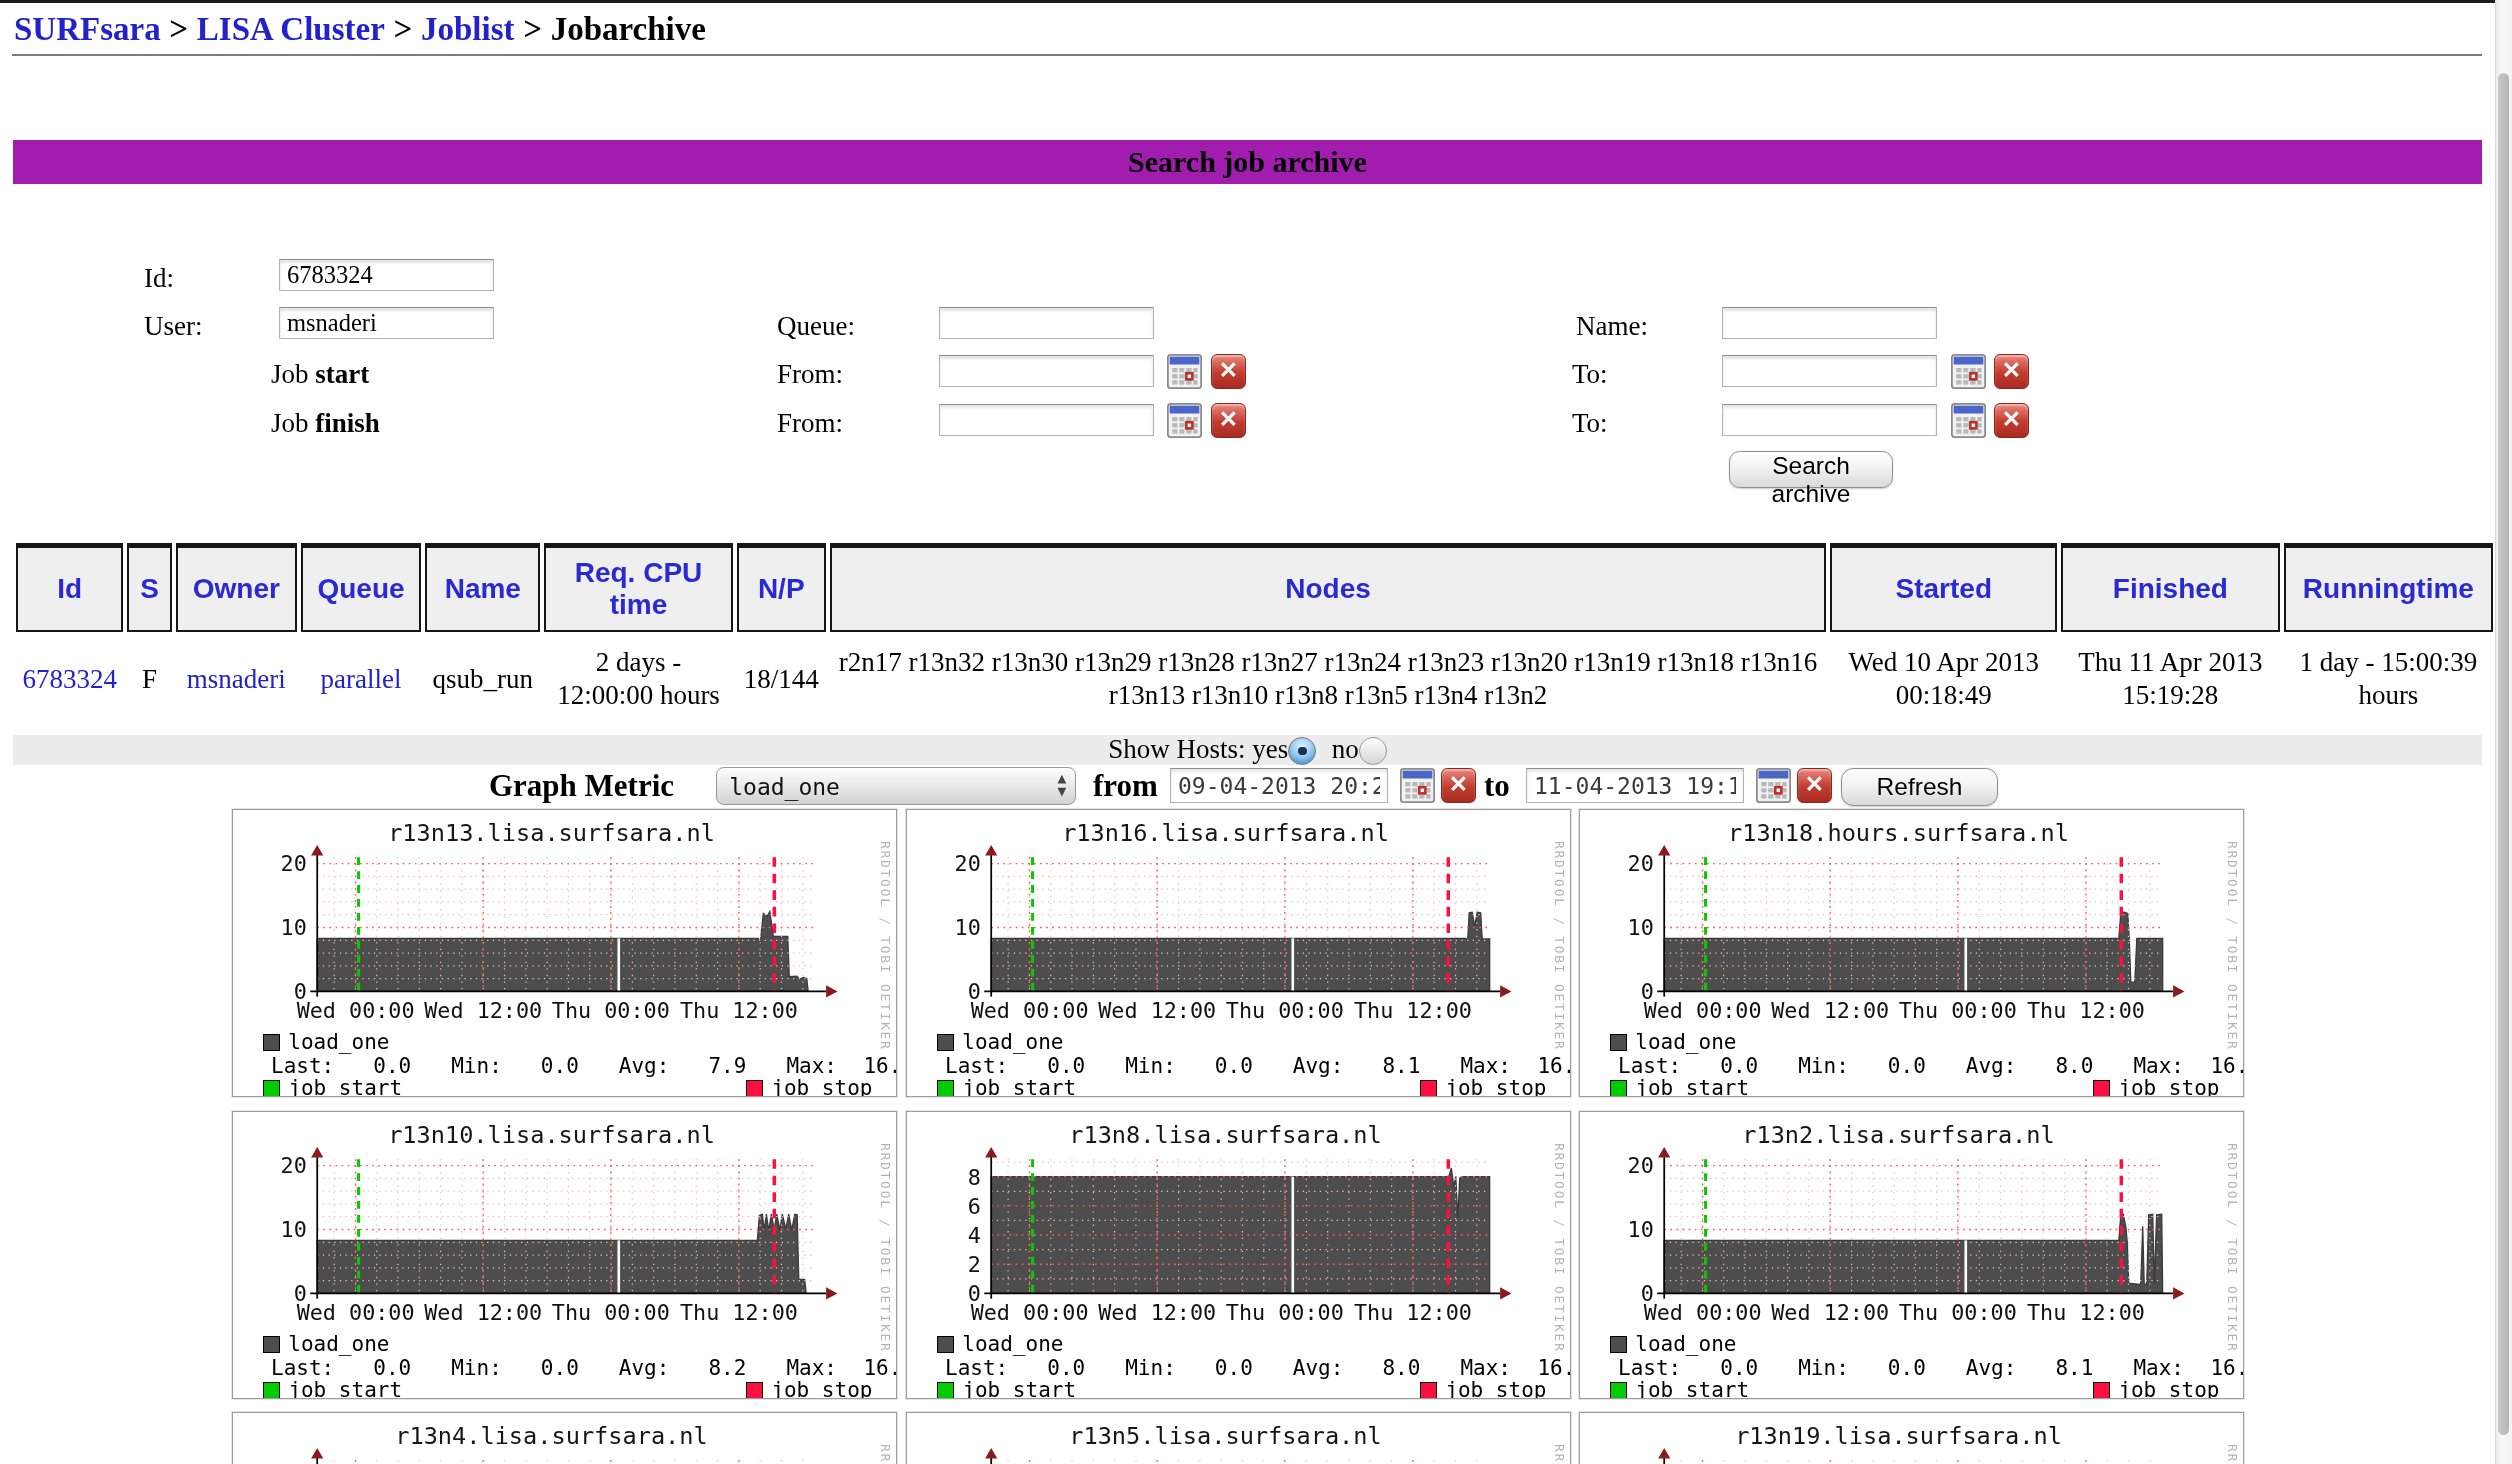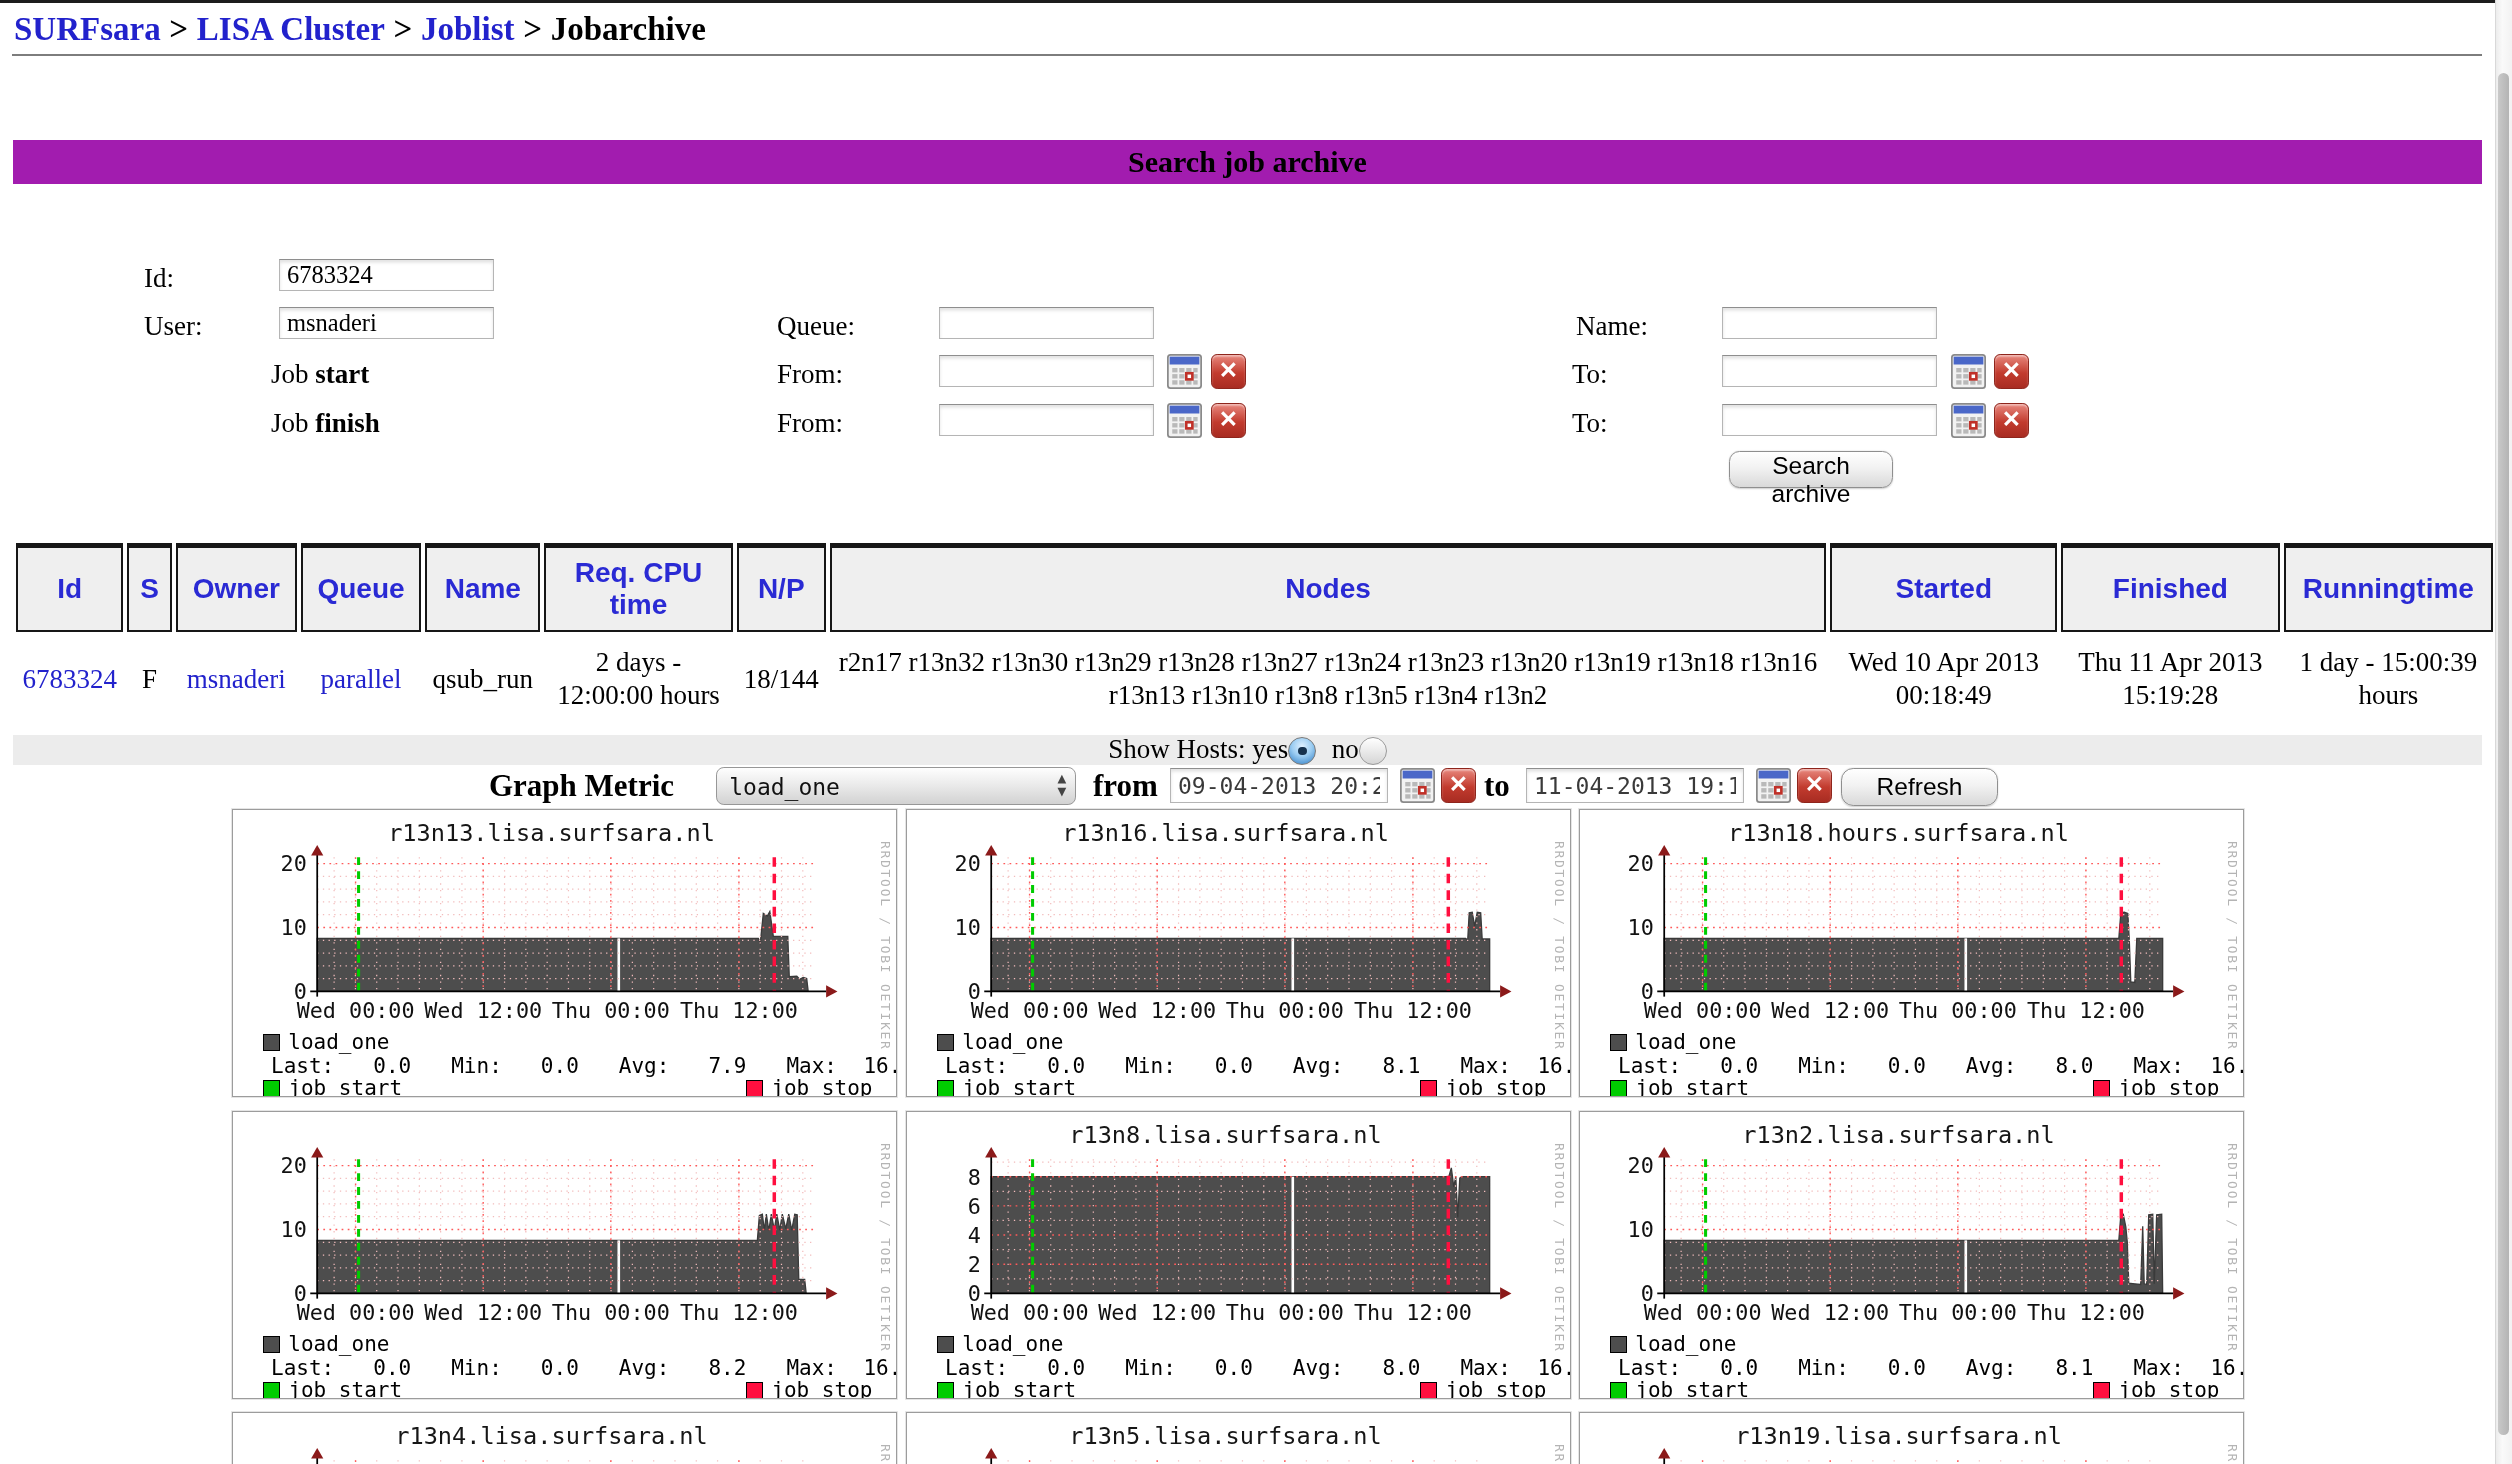--- a/index.html
+++ b/index.html
@@ -392,20 +392,21 @@
         <text x="124.044" y="198" text-anchor="middle" font-size="25">Wed 00:00</text>
         <text x="270.476" y="198" text-anchor="middle" font-size="25">Wed 12:00</text>
         <text x="416.90799999999996" y="198" text-anchor="middle" font-size="25">Thu 00:00</text>
         <text x="563.912" y="198" text-anchor="middle" font-size="25">Thu 12:00</text>
       </svg>
       <div class="lg l1"><span class="sw" style="background:#4d4d4d"></span><span>load_one</span></div>
       <div class="lg l2"><span class="k">Last:</span><span class="v">0.0</span><span class="k">Min:</span><span class="v">0.0</span><span class="k">Avg:</span><span class="v">8.0</span><span class="k">Max:</span><span class="v">16.1</span></div>
       <div class="lg l3"><span class="sw" style="background:#00cc00"></span><span>job start</span><span class="stopgrp"><span class="sw" style="background:#ff0f3f"></span><span>job stop</span></span></div>
     </div>
     <div class="gpanel" style="left: 232px; top: 1111px;">
+      <div class="gtitle">r13n10.lisa.surfsara.nl</div>
       <div class="gwm">RRDTOOL / TOBI OETIKER</div>
       <svg class="gplot" viewBox="0 0 700 210">
         <polygon points="80,168 80.0,107.1 585.1,107.1 587.4,78.5 590.8,77.1 593.1,95.4 595.4,77.1 598.2,96.1 601.1,77.1 604.5,94.7 607.4,77.1 610.8,95.4 613.7,77.1 617.7,93.9 621.1,77.1 624.5,95.4 628.0,77.1 630.8,77.8 632.6,151.9 639.4,151.9 641.1,168.0 641.1,168" fill="#4d4d4d" stroke="#3a3a3a" stroke-width="1.5"></polygon>
         <rect x="424.56" y="107.13333333333333" width="3" height="60.866666666666674" fill="#ffffff"></rect>
         <line x1="80" y1="153.33333333333334" x2="652" y2="153.33333333333334" stroke="#f2bcbc" stroke-width="1.4" stroke-dasharray="1.5,5"></line>
         <line x1="80" y1="138.66666666666666" x2="652" y2="138.66666666666666" stroke="#f2bcbc" stroke-width="1.4" stroke-dasharray="1.5,5"></line>
         <line x1="80" y1="124" x2="652" y2="124" stroke="#f2bcbc" stroke-width="1.4" stroke-dasharray="1.5,5"></line>
         <line x1="80" y1="109.33333333333334" x2="652" y2="109.33333333333334" stroke="#f2bcbc" stroke-width="1.4" stroke-dasharray="1.5,5"></line>
         <line x1="80" y1="80" x2="652" y2="80" stroke="#f2bcbc" stroke-width="1.4" stroke-dasharray="1.5,5"></line>
         <line x1="80" y1="65.33333333333334" x2="652" y2="65.33333333333334" stroke="#f2bcbc" stroke-width="1.4" stroke-dasharray="1.5,5"></line>

